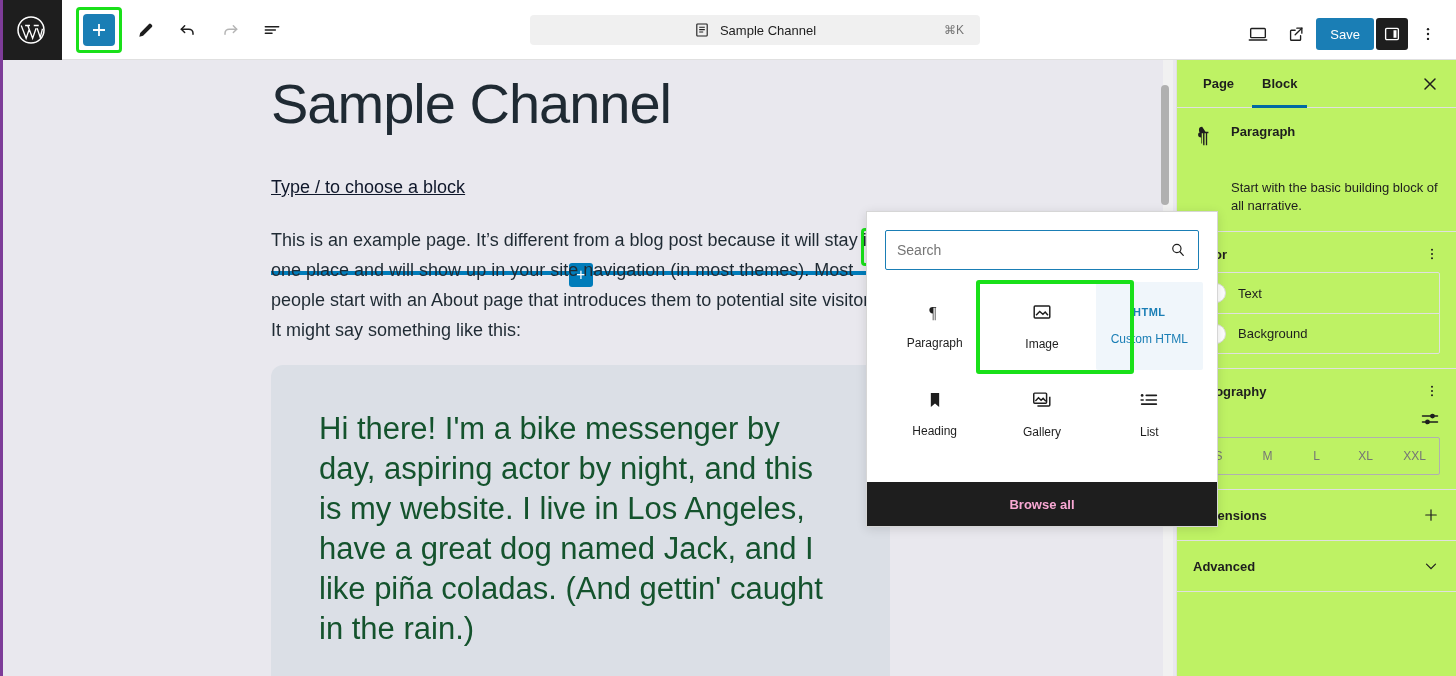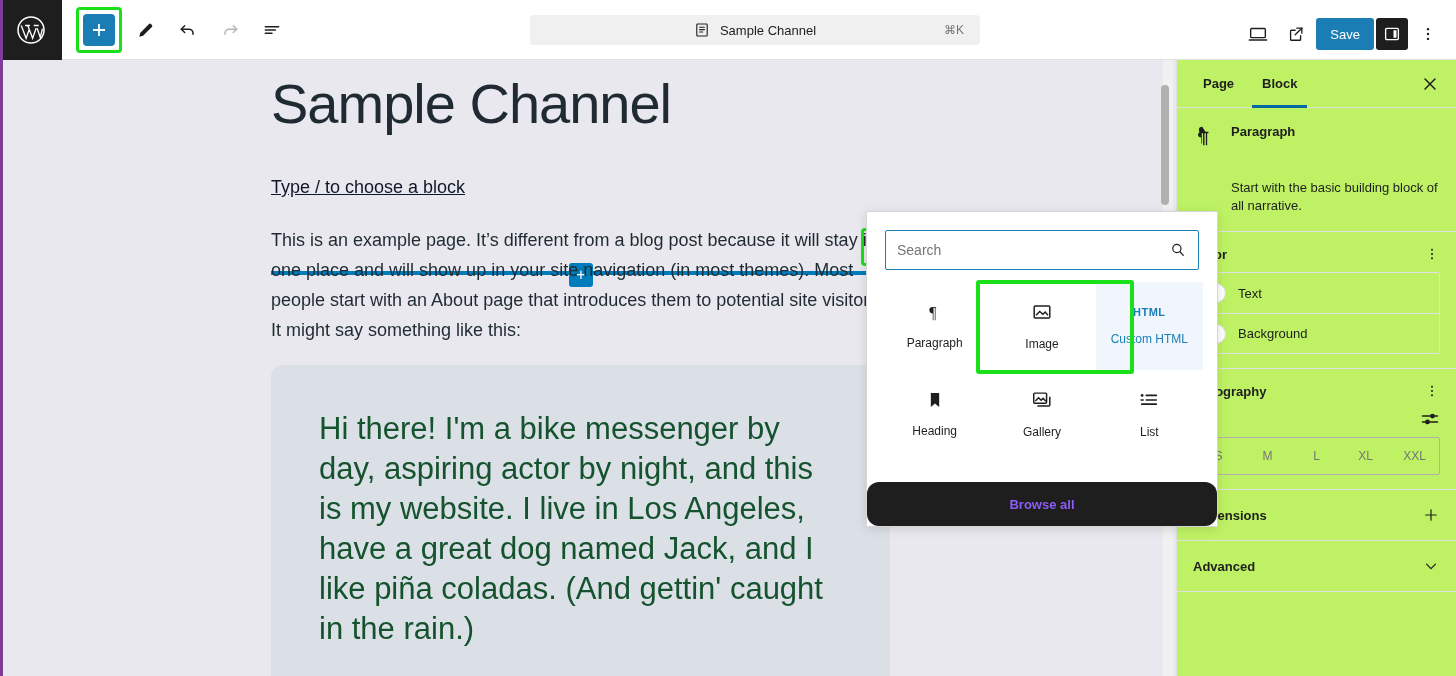--- a/index.html
+++ b/index.html
@@ -212,22 +212,22 @@
     font-size: 12px; color: #1e1e1e; cursor: pointer; border-radius: 2px;
   }
   .pop-item.selected { background: #f0f6fb; color: #1a7eb5; }
   .pop-item-hl {
     position: absolute; left: 109px; top: 68px; width: 158px; height: 94px;
     border: 4px solid #19e019; border-radius: 3px; pointer-events: none;
   }
   .html-glyph { font-size: 11px; font-weight: 700; color: #1a7eb5; letter-spacing: .5px; }
   .browse-all {
     position: absolute; left: 0; bottom: 0; width: 100%; height: 44px;
-    background: #1e1e1e; color: #8b5cf6; font-size: 13px; font-weight: 600;
-    display: flex; align-items: center; justify-content: center; cursor: pointer; border-radius: 12px;
+    background: #1e1e1e; color: #f9a8d4; font-size: 13px; font-weight: 600;
+    display: flex; align-items: center; justify-content: center; cursor: pointer;
   }
   svg { display: block; }
 </style>
 </head>
 <body>
 
 <div class="app">
 
   <div class="topbar">
     <div class="purple-strip"></div>

